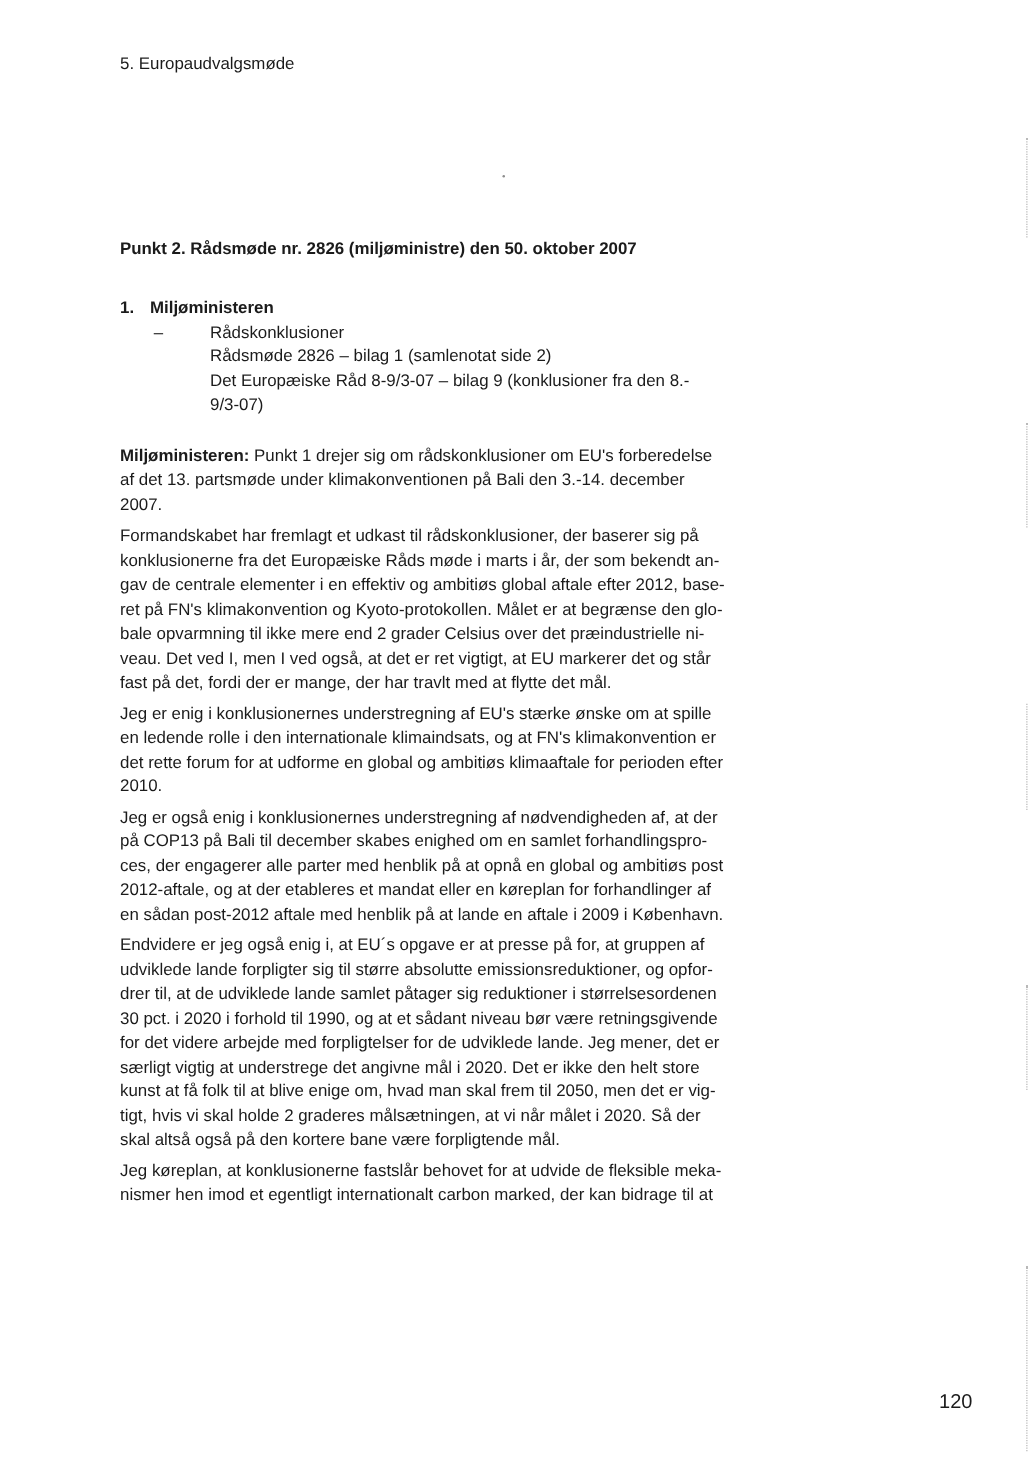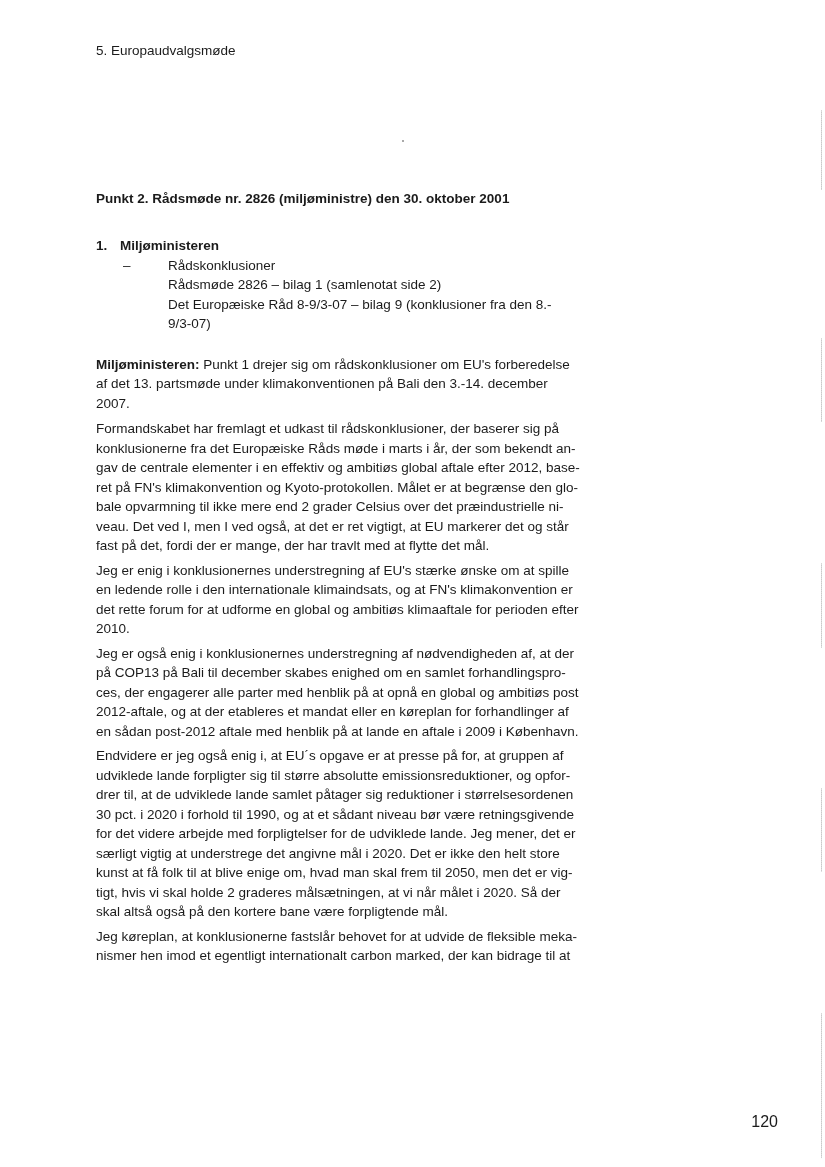--- a/index.html
+++ b/index.html
@@ -1,15 +1,15 @@
 <!DOCTYPE html>
 <html><head>
 <meta charset="utf-8">
 <style>
-  * { margin: 0; padding: 0; box-sizing: border-box; border-radius: 20px; }
+  * { margin: 0; padding: 0; box-sizing: border-box; }
   html, body { background: #ffffff; }
   .page {
     position: relative;
     width: 825px;
     height: 1167px;
     background: #ffffff;
     font-family: "Liberation Sans", "DejaVu Sans", sans-serif;
     font-size: 13.5px;
     line-height: 19.5px;
     color: #1b1b1b;
@@ -65,21 +65,21 @@
 </style>
 </head>
 <body>
 
 <div class="page">
 
   <div class="content">
 
     <div class="doc-header">5. Europaudvalgsmøde</div>
 
-    <div class="doc-heading">Punkt 2. Rådsmøde nr. 2826 (miljøministre) den 30. oktober 2001</div>
+    <div class="doc-heading">Punkt 2. Rådsmøde nr. 2826 (miljøministre) den 50. oktober 2007</div>
 
 
     <div class="agenda">
       <div class="agenda-row1"><span class="agenda-num">1.</span><span>Miljøministeren</span></div>
       <div class="agenda-row2"><span class="agenda-dash">–</span><span class="agenda-sub">Rådskonklusioner</span></div>
       <div class="agenda-refs pre">Rådsmøde 2826 – bilag 1 (samlenotat side 2)</div>
       <div class="agenda-refs pre">Det Europæiske Råd 8-9/3-07 – bilag 9 (konklusioner fra den 8.-
 9/3-07)</div>
     </div>
 

